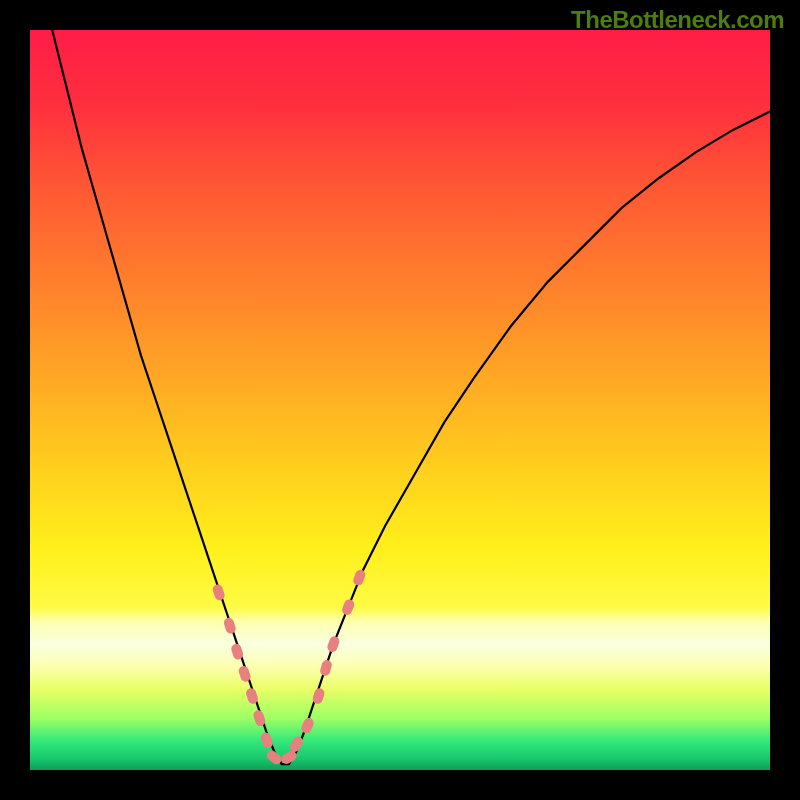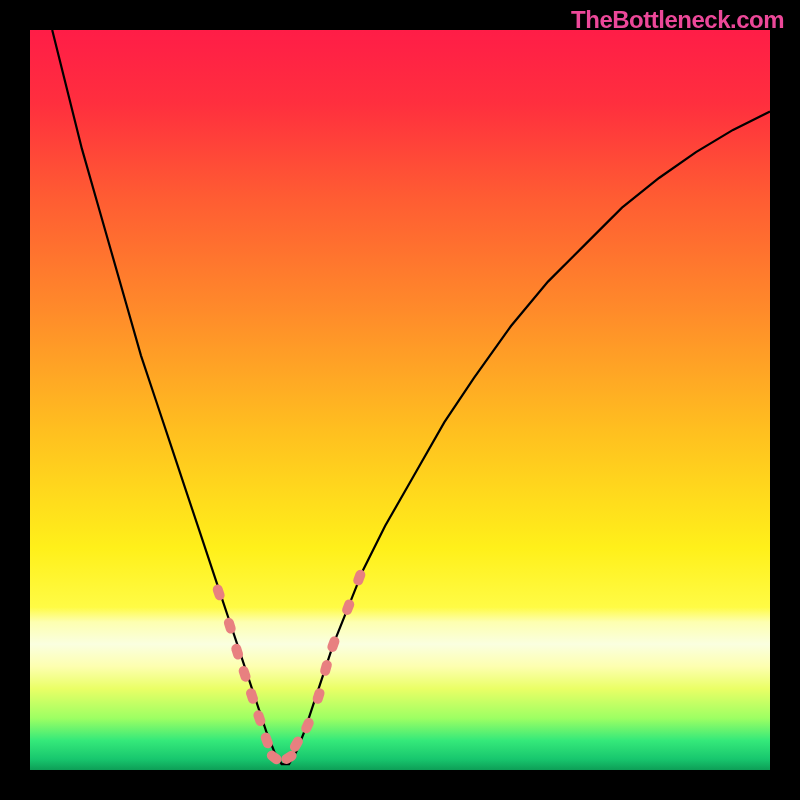--- a/index.html
+++ b/index.html
@@ -31,21 +31,21 @@
     position: absolute;
     left: 0;
     top: 0;
     width: 100%;
     height: 100%;
   }
   .watermark {
     position: absolute;
     top: 6px;
     right: 16px;
-    color: #ec4899;
+    color: #4d7c0f;
     font-size: 24px;
     font-weight: bold;
     letter-spacing: -0.5px;
   }
   svg {
     position: absolute;
     left: 0;
     top: 0;
   }
 </style>

